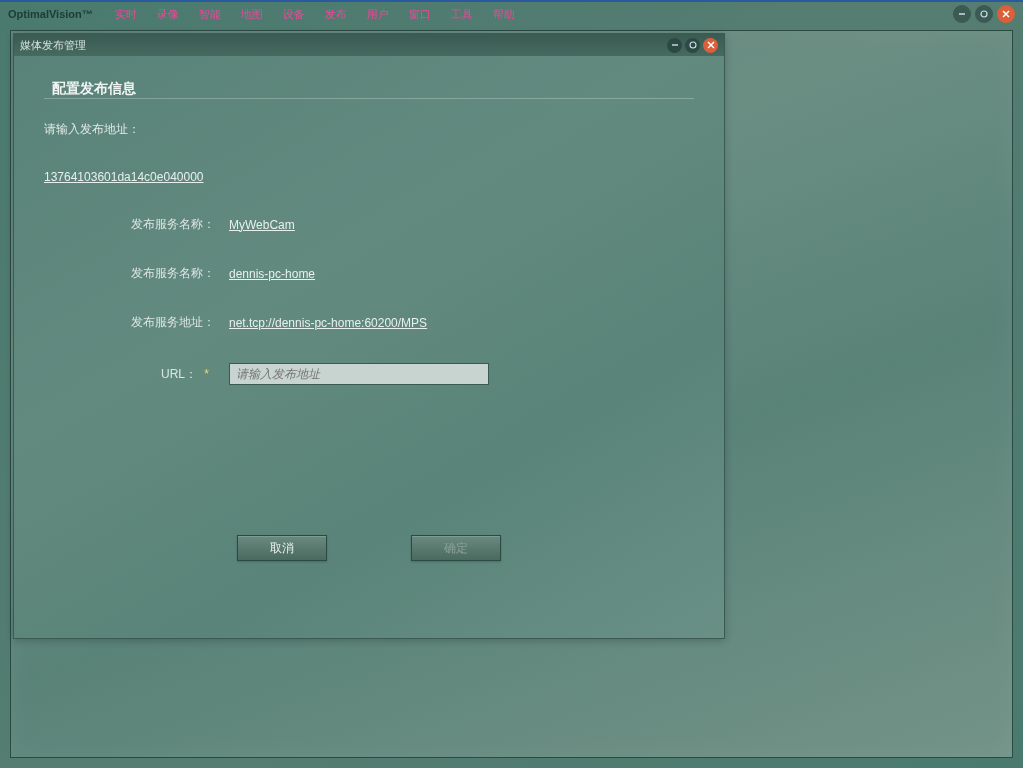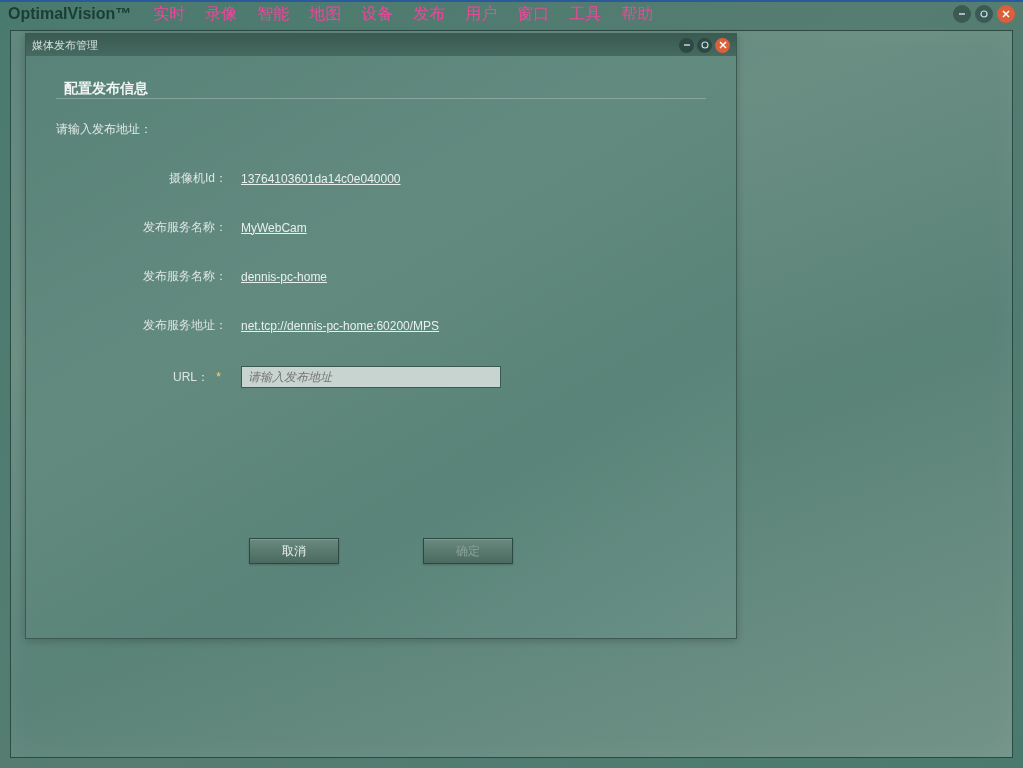--- a/index.html
+++ b/index.html
@@ -17,21 +17,21 @@
       position: relative;
       border-top: 2px solid #2a5a9e;
     }
     
     .main-titlebar {
       height: 24px;
       display: flex;
       align-items: center;
       padding: 0 8px;
       color: #1a3d35;
-      font-size: 16px;
+      font-size: 11px;
       text-align: right;
     }
     
     .app-title {
       font-weight: bold;
       margin-right: 12px;
     }
     
     .menu-item {
       padding: 2px 10px;
@@ -72,21 +72,21 @@
       right: 10px;
       bottom: 10px;
       background: linear-gradient(160deg, #5e857a 0%, #6b8e83 30%, #5a8378 60%, #739388 100%);
       border: 1px solid #2a4a42;
       box-shadow: inset 0 0 30px rgba(255,255,255,0.05);
     }
     
     .dialog {
       position: absolute;
       top: 2px;
-      left: 14px;
+      left: 2px;
       width: 712px;
       height: 606px;
       background: linear-gradient(150deg, #588278 0%, #638a7f 40%, #5a8479 70%, #6a9086 100%);
       border: 1px solid #3a5a52;
       box-shadow: 0 2px 8px rgba(0,0,0,0.2);
     }
     
     .dialog-titlebar {
       height: 22px;
       background: linear-gradient(180deg, #3a5a52 0%, #466a60 100%);
@@ -269,21 +269,20 @@
         </div>
       </div>
     </div>
 
     <div class="dialog-body">
       <div class="dialog-header">配置发布信息</div>
 
       <div class="prompt-text">请输入发布地址：</div>
 
       <div class="form-row">
-        <span class="form-label">摄像机Id：</span>
         <span class="form-value">13764103601da14c0e040000</span>
       </div>
 
       <div class="form-row">
         <span class="form-label">发布服务名称：</span>
         <span class="form-value">MyWebCam</span>
       </div>
 
       <div class="form-row">
         <span class="form-label">发布服务名称：</span>

